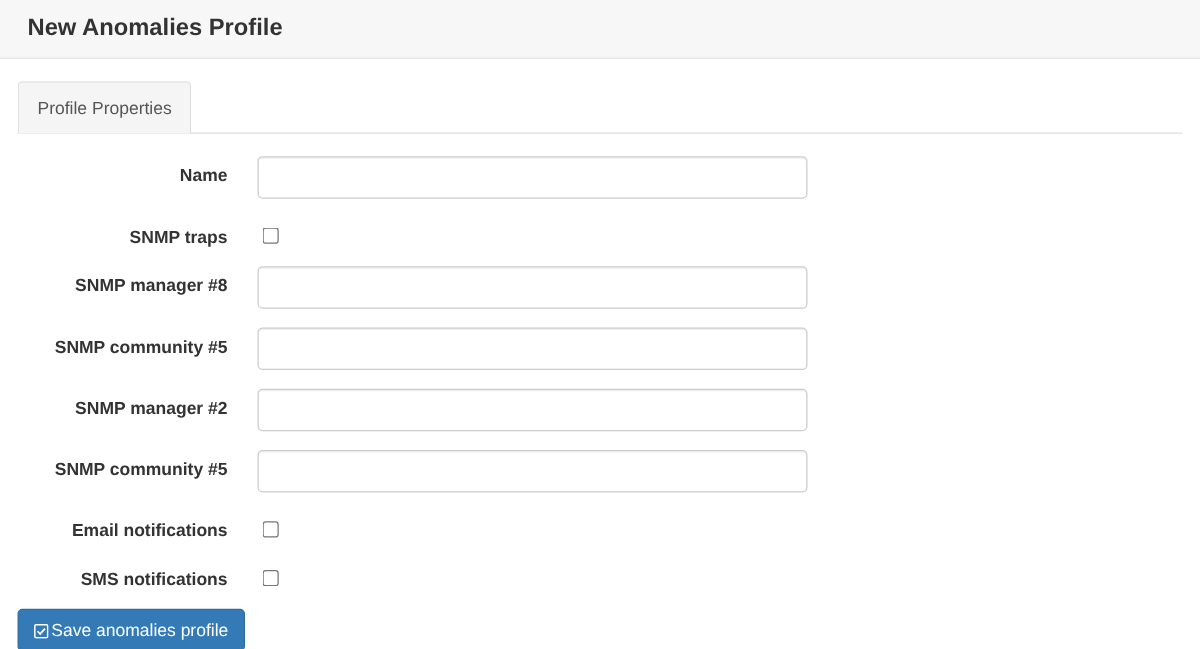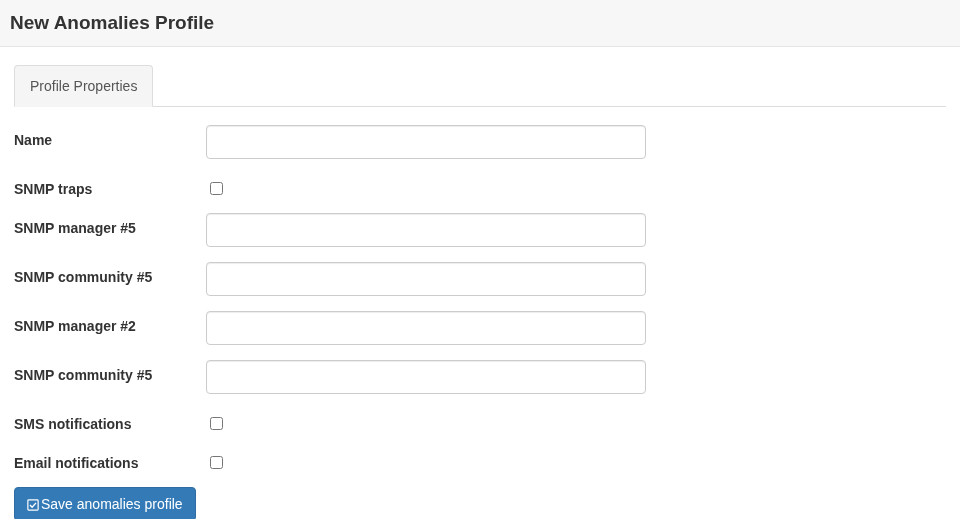--- a/index.html
+++ b/index.html
@@ -7,21 +7,21 @@
     margin: 0;
     font-family: "Helvetica Neue", Helvetica, Arial, sans-serif;
     font-size: 14px;
     color: #333;
     background: #fff;
     width: 960px;
   }
   .page-header {
     background: #f7f7f7;
     border-bottom: 1px solid #e5e5e5;
-    padding: 12px 10px;
+    padding: 12px 22px;
   }
   .page-header h1 {
     margin: 0;
     font-size: 19px;
     font-weight: 700;
     color: #333;
   }
   .content {
     padding: 18px 14px 14px 14px;
   }
@@ -56,21 +56,21 @@
   .tab-pane {
     padding-top: 18px;
   }
   .form-group {
     margin-bottom: 15px;
   }
   .form-group::after { content: ""; display: table; clear: both; }
   .control-label {
     float: left;
     width: 180px;
-    text-align: left;
+    text-align: right;
     padding-top: 7px;
     padding-right: 12px;
     font-weight: 700;
     color: #333;
   }
   .control-field {
     margin-left: 192px;
     width: 440px;
   }
   .form-control {
@@ -134,21 +134,21 @@
     </div>
 
     <div class="form-group">
       <label class="control-label">SNMP traps</label>
       <div class="checkbox-wrap">
         <input type="checkbox" style="">
       </div>
     </div>
 
     <div class="form-group">
-      <label class="control-label">SNMP manager #5</label>
+      <label class="control-label">SNMP manager #8</label>
       <div class="control-field">
         <input type="text" class="form-control" value="" style="">
       </div>
     </div>
 
     <div class="form-group">
       <label class="control-label">SNMP community #5</label>
       <div class="control-field">
         <input type="text" class="form-control" value="" style="">
       </div>
@@ -162,28 +162,28 @@
     </div>
 
     <div class="form-group">
       <label class="control-label">SNMP community #5</label>
       <div class="control-field">
         <input type="text" class="form-control" value="" style="">
       </div>
     </div>
 
     <div class="form-group">
-      <label class="control-label">SMS notifications</label>
+      <label class="control-label">Email notifications</label>
       <div class="checkbox-wrap">
         <input type="checkbox" style="">
       </div>
     </div>
 
     <div class="form-group">
-      <label class="control-label">Email notifications</label>
+      <label class="control-label">SMS notifications</label>
       <div class="checkbox-wrap">
         <input type="checkbox" style="">
       </div>
     </div>
 
     <button class="btn">
       <svg width="12" height="12" viewBox="0 0 14 14" fill="none" stroke="currentColor" stroke-width="1.4">
         <rect x="1" y="1" width="12" height="12" rx="1"></rect>
         <path d="M3.5 7 L6 9.5 L10.5 4.5" stroke-width="1.6"></path>
       </svg><span>Save anomalies profile</span>

